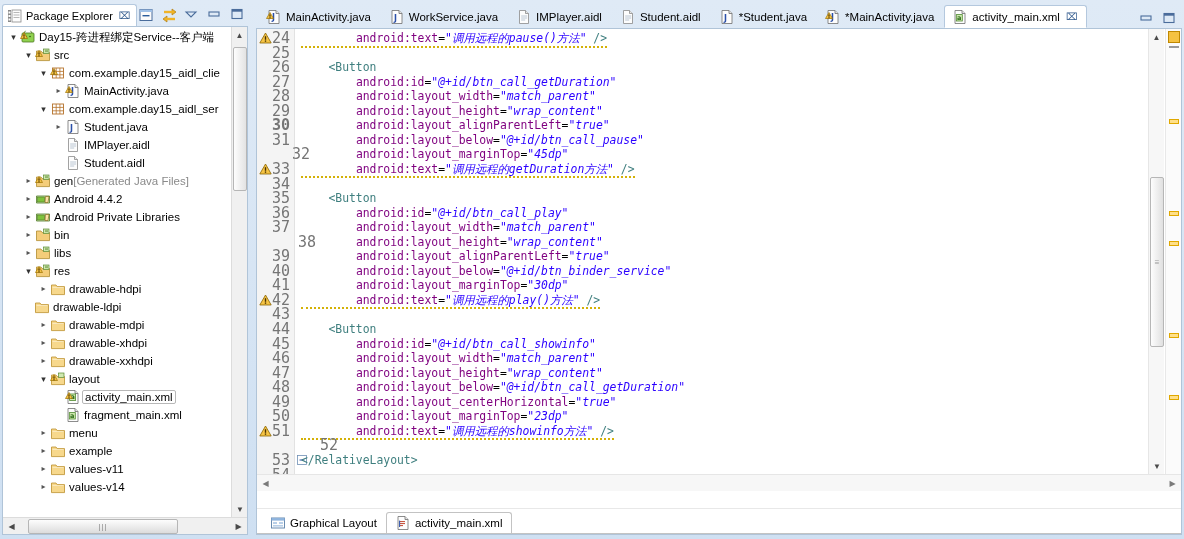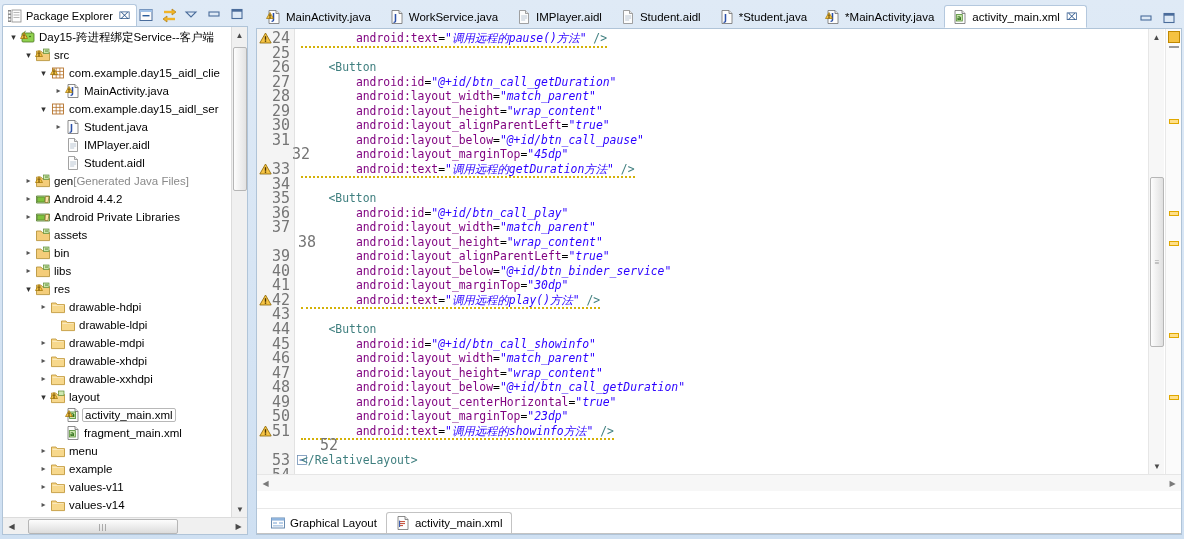--- a/index.html
+++ b/index.html
@@ -435,31 +435,20 @@
             <span class="tico">
               <svg width="16" height="16" viewBox="0 0 16 16">
                 <path d="M1.5 5 h13 v7 h-13 Z" fill="#d9eec4" stroke="#4e7a23" stroke-width="0.8"></path>
                 <rect x="2.5" y="6" width="7" height="5" fill="#7fc23c" stroke="#4e7a23" stroke-width="0.6"></rect>
                 <path d="M10.5 5.5 l3.5 0 l-1 6 l-3 0 Z" fill="#fbe2a8" stroke="#8a6a1d" stroke-width="0.7"></path>
               </svg>
             </span>
             <span class="tlabel">Android Private Libraries</span>
           </div>
           <div class="trow" style="padding-left: 19px;">
-            <span class="arrow"></span>
-            <span class="tico">
-              <svg width="16" height="16" viewBox="0 0 16 16">
-                <path d="M1.5 4 h4.5 l1.2 1.6 H14.5 v8 H1.5 Z" fill="#f4cd7a" stroke="#b08b2e" stroke-width="0.8"></path>
-                <rect x="8.5" y="2" width="5.5" height="4.5" fill="#cfe8b0" stroke="#5b8a33" stroke-width="0.7"></rect>
-                <path d="M10 3.3 h3 M10 4.6 h3" stroke="#5b8a33" stroke-width="0.6"></path>
-              </svg>
-            </span>
-            <span class="tlabel">assets</span>
-          </div>
-          <div class="trow" style="padding-left: 19px;">
             <span class="arrow">▸</span>
             <span class="tico">
               <svg width="16" height="16" viewBox="0 0 16 16">
                 <path d="M1.5 4 h4.5 l1.2 1.6 H14.5 v8 H1.5 Z" fill="#f4cd7a" stroke="#b08b2e" stroke-width="0.8"></path>
                 <rect x="8.5" y="2" width="5.5" height="4.5" fill="#cfe8b0" stroke="#5b8a33" stroke-width="0.7"></rect>
                 <path d="M10 3.3 h3 M10 4.6 h3" stroke="#5b8a33" stroke-width="0.6"></path>
               </svg>
             </span>
             <span class="tlabel">bin</span>
           </div>
@@ -491,21 +480,21 @@
           <div class="trow" style="padding-left: 34px;">
             <span class="arrow">▸</span>
             <span class="tico">
               <svg width="16" height="16" viewBox="0 0 16 16">
                 <path d="M1.5 4 h4.5 l1.2 1.6 H14.5 v8 H1.5 Z" fill="#f7d88c" stroke="#bb8f2c" stroke-width="0.8"></path>
                 <path d="M2.5 6.5 H13.5" stroke="#fff" stroke-width="0.7" opacity="0.6"></path>
               </svg>
             </span>
             <span class="tlabel">drawable-hdpi</span>
           </div>
-          <div class="trow" style="padding-left: 44px; text-align: right;">
+          <div class="trow" style="padding-left: 18px; text-align: right;">
             <span class="arrow"></span>
             <span class="tico">
               <svg width="16" height="16" viewBox="0 0 16 16">
                 <path d="M1.5 4 h4.5 l1.2 1.6 H14.5 v8 H1.5 Z" fill="#f7d88c" stroke="#bb8f2c" stroke-width="0.8"></path>
                 <path d="M2.5 6.5 H13.5" stroke="#fff" stroke-width="0.7" opacity="0.6"></path>
               </svg>
             </span>
             <span class="tlabel">drawable-ldpi</span>
           </div>
           <div class="trow" style="padding-left: 34px;">
@@ -748,21 +737,21 @@
             <div class="ctext" style="top: 0px; line-height: 14.55px; font-family: &quot;DejaVu Sans Mono&quot;, monospace; font-size: 11.4px; white-space: pre;"><span class="squig" style="display:inline-block">        <span class="t-attr">android:text</span><span class="t-plain">=</span><span class="t-val">"调用远程的pause()方法"</span><span class="t-plain"> </span><span class="t-tag">/&gt;</span></span></div>
             <div class="ln" style="top: 14.55px; line-height: 14.55px;">25</div>
             <div class="ln" style="top: 29.1px; line-height: 14.55px;">26</div>
             <div class="ctext" style="top: 29.1px; line-height: 14.55px; font-family: &quot;DejaVu Sans Mono&quot;, monospace; font-size: 11.4px; white-space: pre;">    <span class="t-tag">&lt;Button</span></div>
             <div class="ln" style="top: 43.65px; line-height: 14.55px;">27</div>
             <div class="ctext" style="top: 43.65px; line-height: 14.55px; font-family: &quot;DejaVu Sans Mono&quot;, monospace; font-size: 11.4px; white-space: pre;">        <span class="t-attr">android:id</span><span class="t-plain">=</span><span class="t-val">"@+id/btn_call_getDuration"</span></div>
             <div class="ln" style="top: 58.2px; line-height: 14.55px;">28</div>
             <div class="ctext" style="top: 58.2px; line-height: 14.55px; font-family: &quot;DejaVu Sans Mono&quot;, monospace; font-size: 11.4px; white-space: pre;">        <span class="t-attr">android:layout_width</span><span class="t-plain">=</span><span class="t-val">"match_parent"</span></div>
             <div class="ln" style="top: 72.75px; line-height: 14.55px;">29</div>
             <div class="ctext" style="top: 72.75px; line-height: 14.55px; font-family: &quot;DejaVu Sans Mono&quot;, monospace; font-size: 11.4px; white-space: pre;">        <span class="t-attr">android:layout_height</span><span class="t-plain">=</span><span class="t-val">"wrap_content"</span></div>
-            <div class="ln" style="top: 87.3px; line-height: 14.55px;">30</div>
+            <div class="ln" style="top: 87.3px; line-height: 14.55px; font-weight: bold;">30</div>
             <div class="ctext" style="top: 87.3px; line-height: 14.55px; font-family: &quot;DejaVu Sans Mono&quot;, monospace; font-size: 11.4px; white-space: pre;">        <span class="t-attr">android:layout_alignParentLeft</span><span class="t-plain">=</span><span class="t-val">"true"</span></div>
             <div class="ln" style="top: 101.85px; line-height: 14.55px;">31</div>
             <div class="ctext" style="top: 101.85px; line-height: 14.55px; font-family: &quot;DejaVu Sans Mono&quot;, monospace; font-size: 11.4px; white-space: pre;">        <span class="t-attr">android:layout_below</span><span class="t-plain">=</span><span class="t-val">"@+id/btn_call_pause"</span></div>
             <div class="ln" style="top: 116.4px; line-height: 14.55px; margin-left: 20px;">32</div>
             <div class="ctext" style="top: 116.4px; line-height: 14.55px; font-family: &quot;DejaVu Sans Mono&quot;, monospace; font-size: 11.4px; white-space: pre;">        <span class="t-attr">android:layout_marginTop</span><span class="t-plain">=</span><span class="t-val">"45dp"</span></div>
             <div class="ln" style="top: 130.95px; line-height: 14.55px;">33</div>
             <div class="warnico" style="top: 131.95px;">
               <svg width="13" height="12" viewBox="0 0 13 12">
                 <path d="M6.5 1 L12.2 11 L0.8 11 Z" fill="#f6c445" stroke="#8a6400" stroke-width="0.8" stroke-linejoin="round"></path>
                 <rect x="5.8" y="4.2" width="1.4" height="3.6" fill="#4a3200"></rect>

